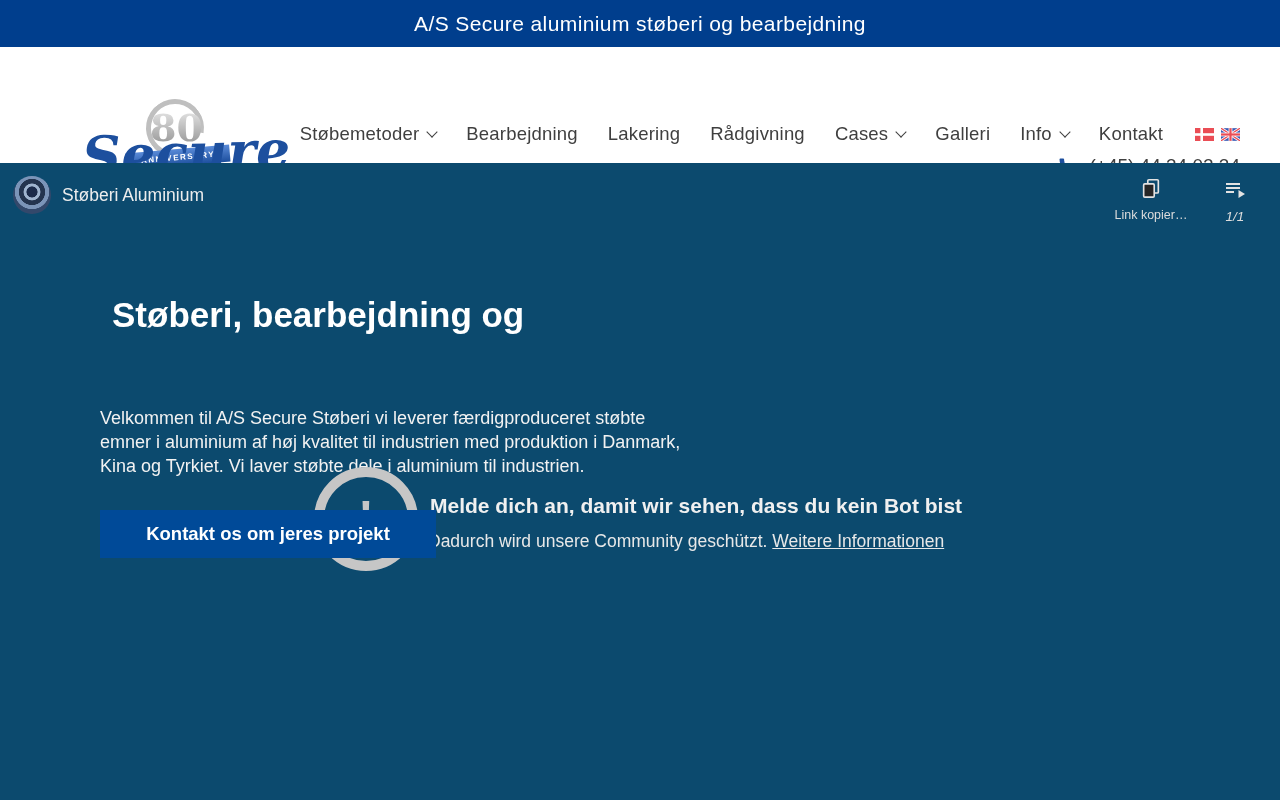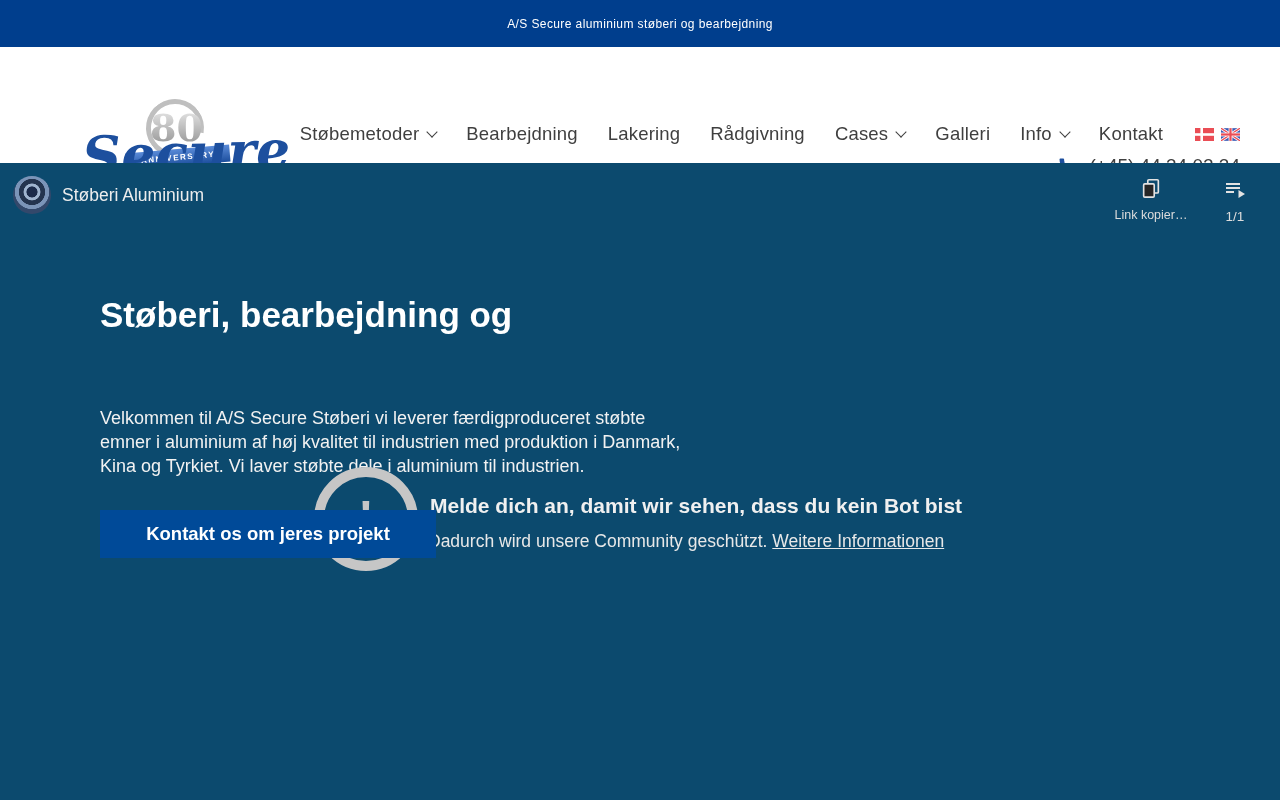--- a/index.html
+++ b/index.html
@@ -1,21 +1,21 @@
 <!DOCTYPE html>
 <html><head>
 <meta charset="utf-8">
 <style>
   * { margin:0; padding:0; box-sizing:border-box; }
   html,body { width:1280px; height:800px; overflow:hidden; background:#fff;
     font-family:"Liberation Sans", sans-serif; }
 
   
   .topbar { height:47px; background:#003e8d; display:flex; align-items:center;
-    justify-content:center; color:#fff; font-size:12px; letter-spacing:.4px; }
+    justify-content:center; color:#fff; font-size:21px; letter-spacing:.4px; }
 
   
   .header { position:relative; height:116px; background:#fff; }
 
   .logo { position:absolute; left:38px; top:52px; width:210px; height:112px; cursor:pointer; }
   .logo-as { position:absolute; left:0; top:66px; font-size:27px; font-weight:bold;
     color:#2457a7; font-style:italic; }
   .logo-script { position:absolute; left:44px; top:22px; font-family:"DejaVu Serif", serif;
     font-style:italic; font-weight:bold; font-size:54px; color:#1d4f9e; transform:rotate(-2deg); }
   .badge { position:absolute; left:88px; top:0; width:110px; height:70px; }
@@ -47,23 +47,23 @@
   .embed-thumb { position:absolute; left:13px; top:13px; width:38px; height:38px;
     border-radius:50%;
     background:radial-gradient(circle at 50% 42%, #1b2a4a 0 18%, #9fb4cf 20% 28%,
       #24344f 30% 44%, #7b94b8 46% 58%, #33486b 60% 78%, #5872a0 80% 100%); }
   .embed-title { position:absolute; left:62px; top:22px; font-size:17.5px; color:#ededed; }
 
   .embed-action { position:absolute; top:14px; text-align:center; cursor:pointer; color:#dcdcdc; }
   .embed-action .lbl { margin-top:5px; font-size:12.5px; white-space:nowrap; }
   .action-copy { left:1108px; width:86px; }
   .action-pages { left:1207px; width:56px; font-size:13.5px; }
-  .action-pages .lbl { font-size:13.5px; }
+  .action-pages .lbl { font-size:13.5px;font-style:italic; }
 
-  .h1 { position:absolute; left:100px; top:128px; max-width:700px;
+  .h1 { position:absolute; left:112px; top:128px; max-width:700px;
     font-size:35px; line-height:48px; font-weight:bold; color:#fff; }
   .para { position:absolute; left:100px; top:243px; font-size:18px; line-height:24px;
     color:#f2f2f2; }
   .para span { display:block; }
 
   .cta { position:absolute; left:100px; top:347px; width:336px; height:48px;
     background:#004a98; border:none; color:#fff; font-size:18.5px; font-weight:bold;
     font-family:"Liberation Sans", sans-serif; cursor:pointer; z-index:3;text-align:center; }
 
   .ring { position:absolute; left:314px; top:304px; width:104px; height:104px;

